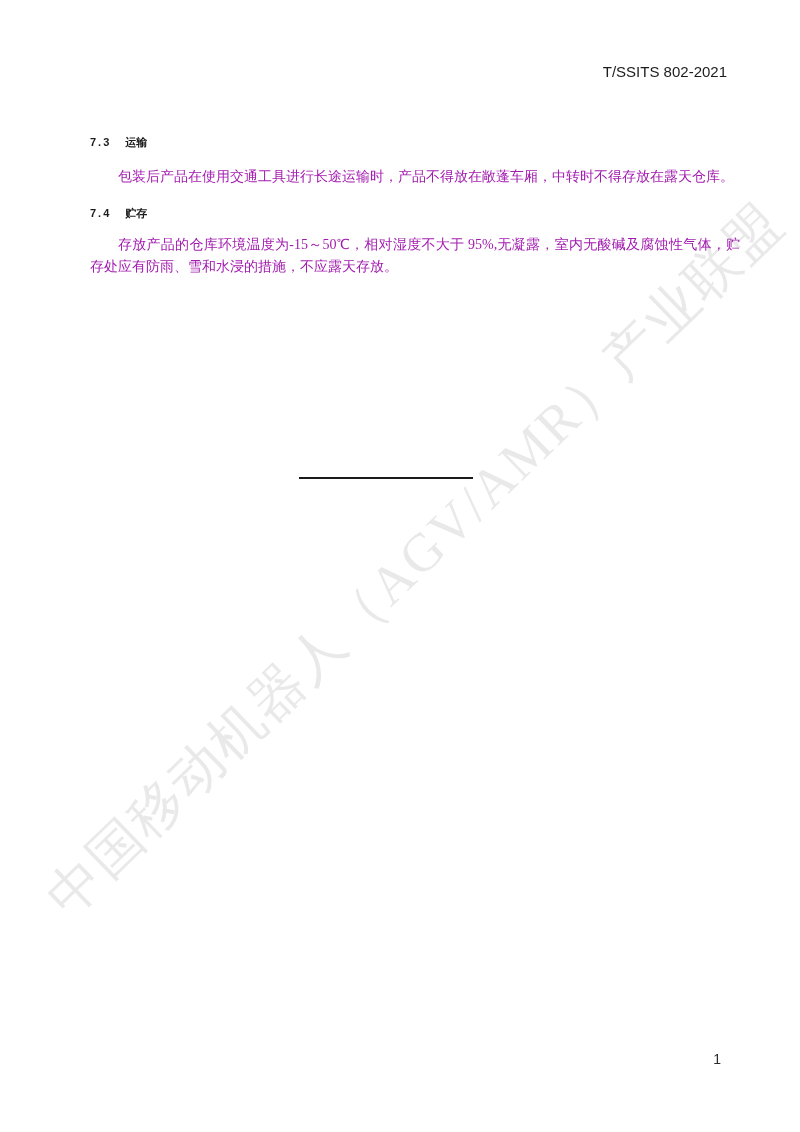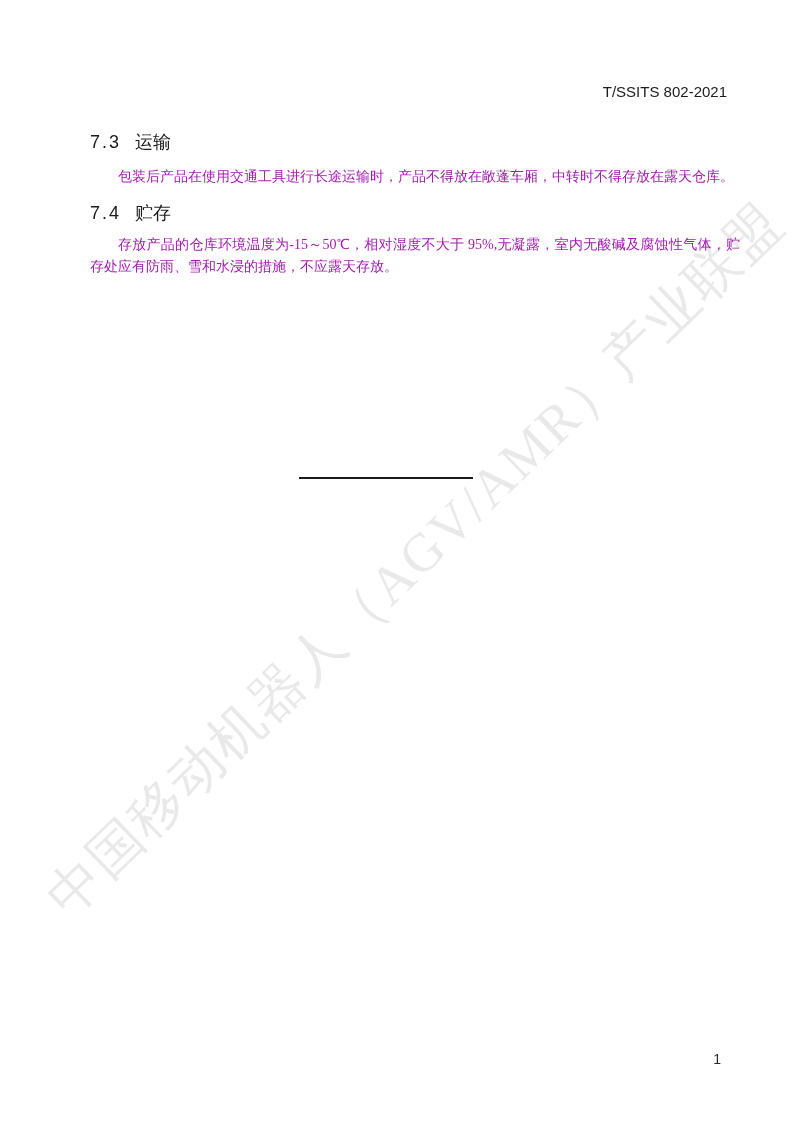--- a/index.html
+++ b/index.html
@@ -30,35 +30,34 @@
     user-select: none;
   }
 
   .doc-ref {
     position: absolute;
     top: 63px;
     right: 73px;
     font-family: "Liberation Sans", sans-serif;
     font-size: 15px;
     color: #1c1c1c;
-    margin-top: 20px;
   }
 
   .content {
     position: absolute;
     left: 90px;
     top: 132px;
     width: 650px;
     color: #212121;
   }
 
   .section-heading {
     font-family: "Liberation Sans", sans-serif;
-    font-weight: normal;
-    font-size: 18px;
+    font-weight: bold;
+    font-size: 11px;
     line-height: 20px;
     color: #1b1b1b;
     margin-bottom: 14px;
   }
   .section-heading .sec-num { margin-right: 14px; letter-spacing: 2px; }
 
   .para {
     font-size: 14px;
     line-height: 22.5px;
     text-align: justify;

